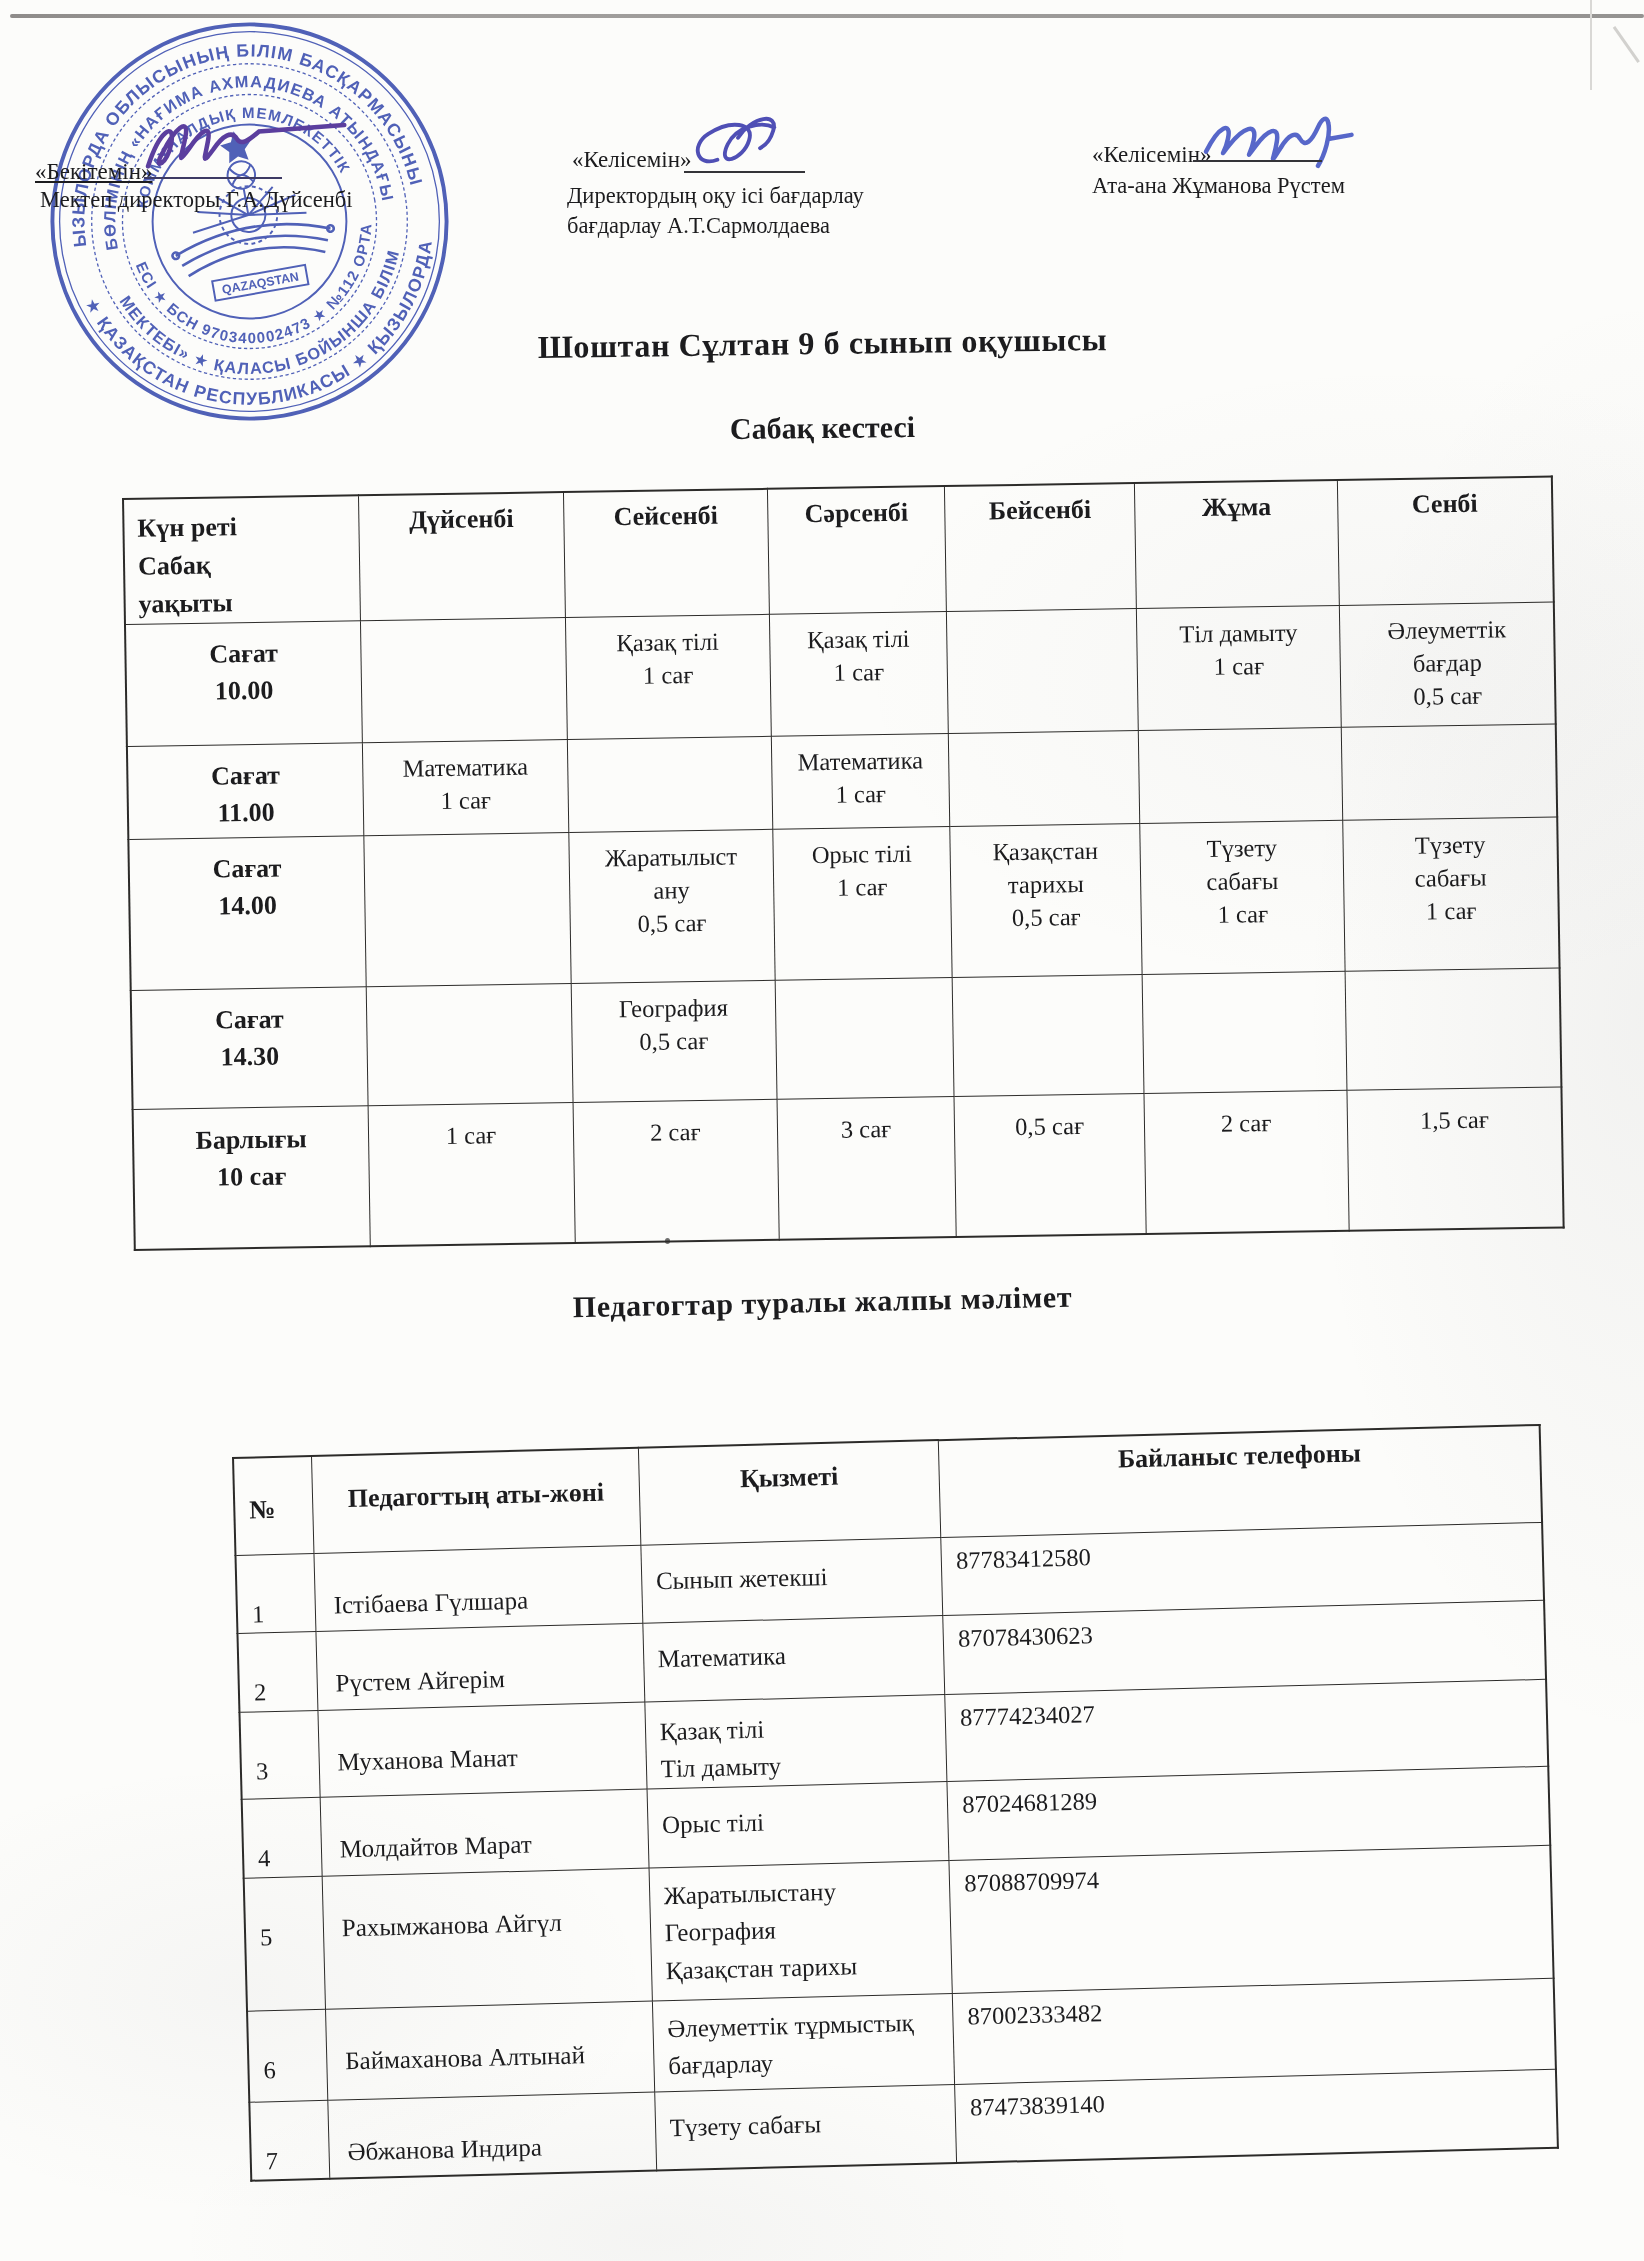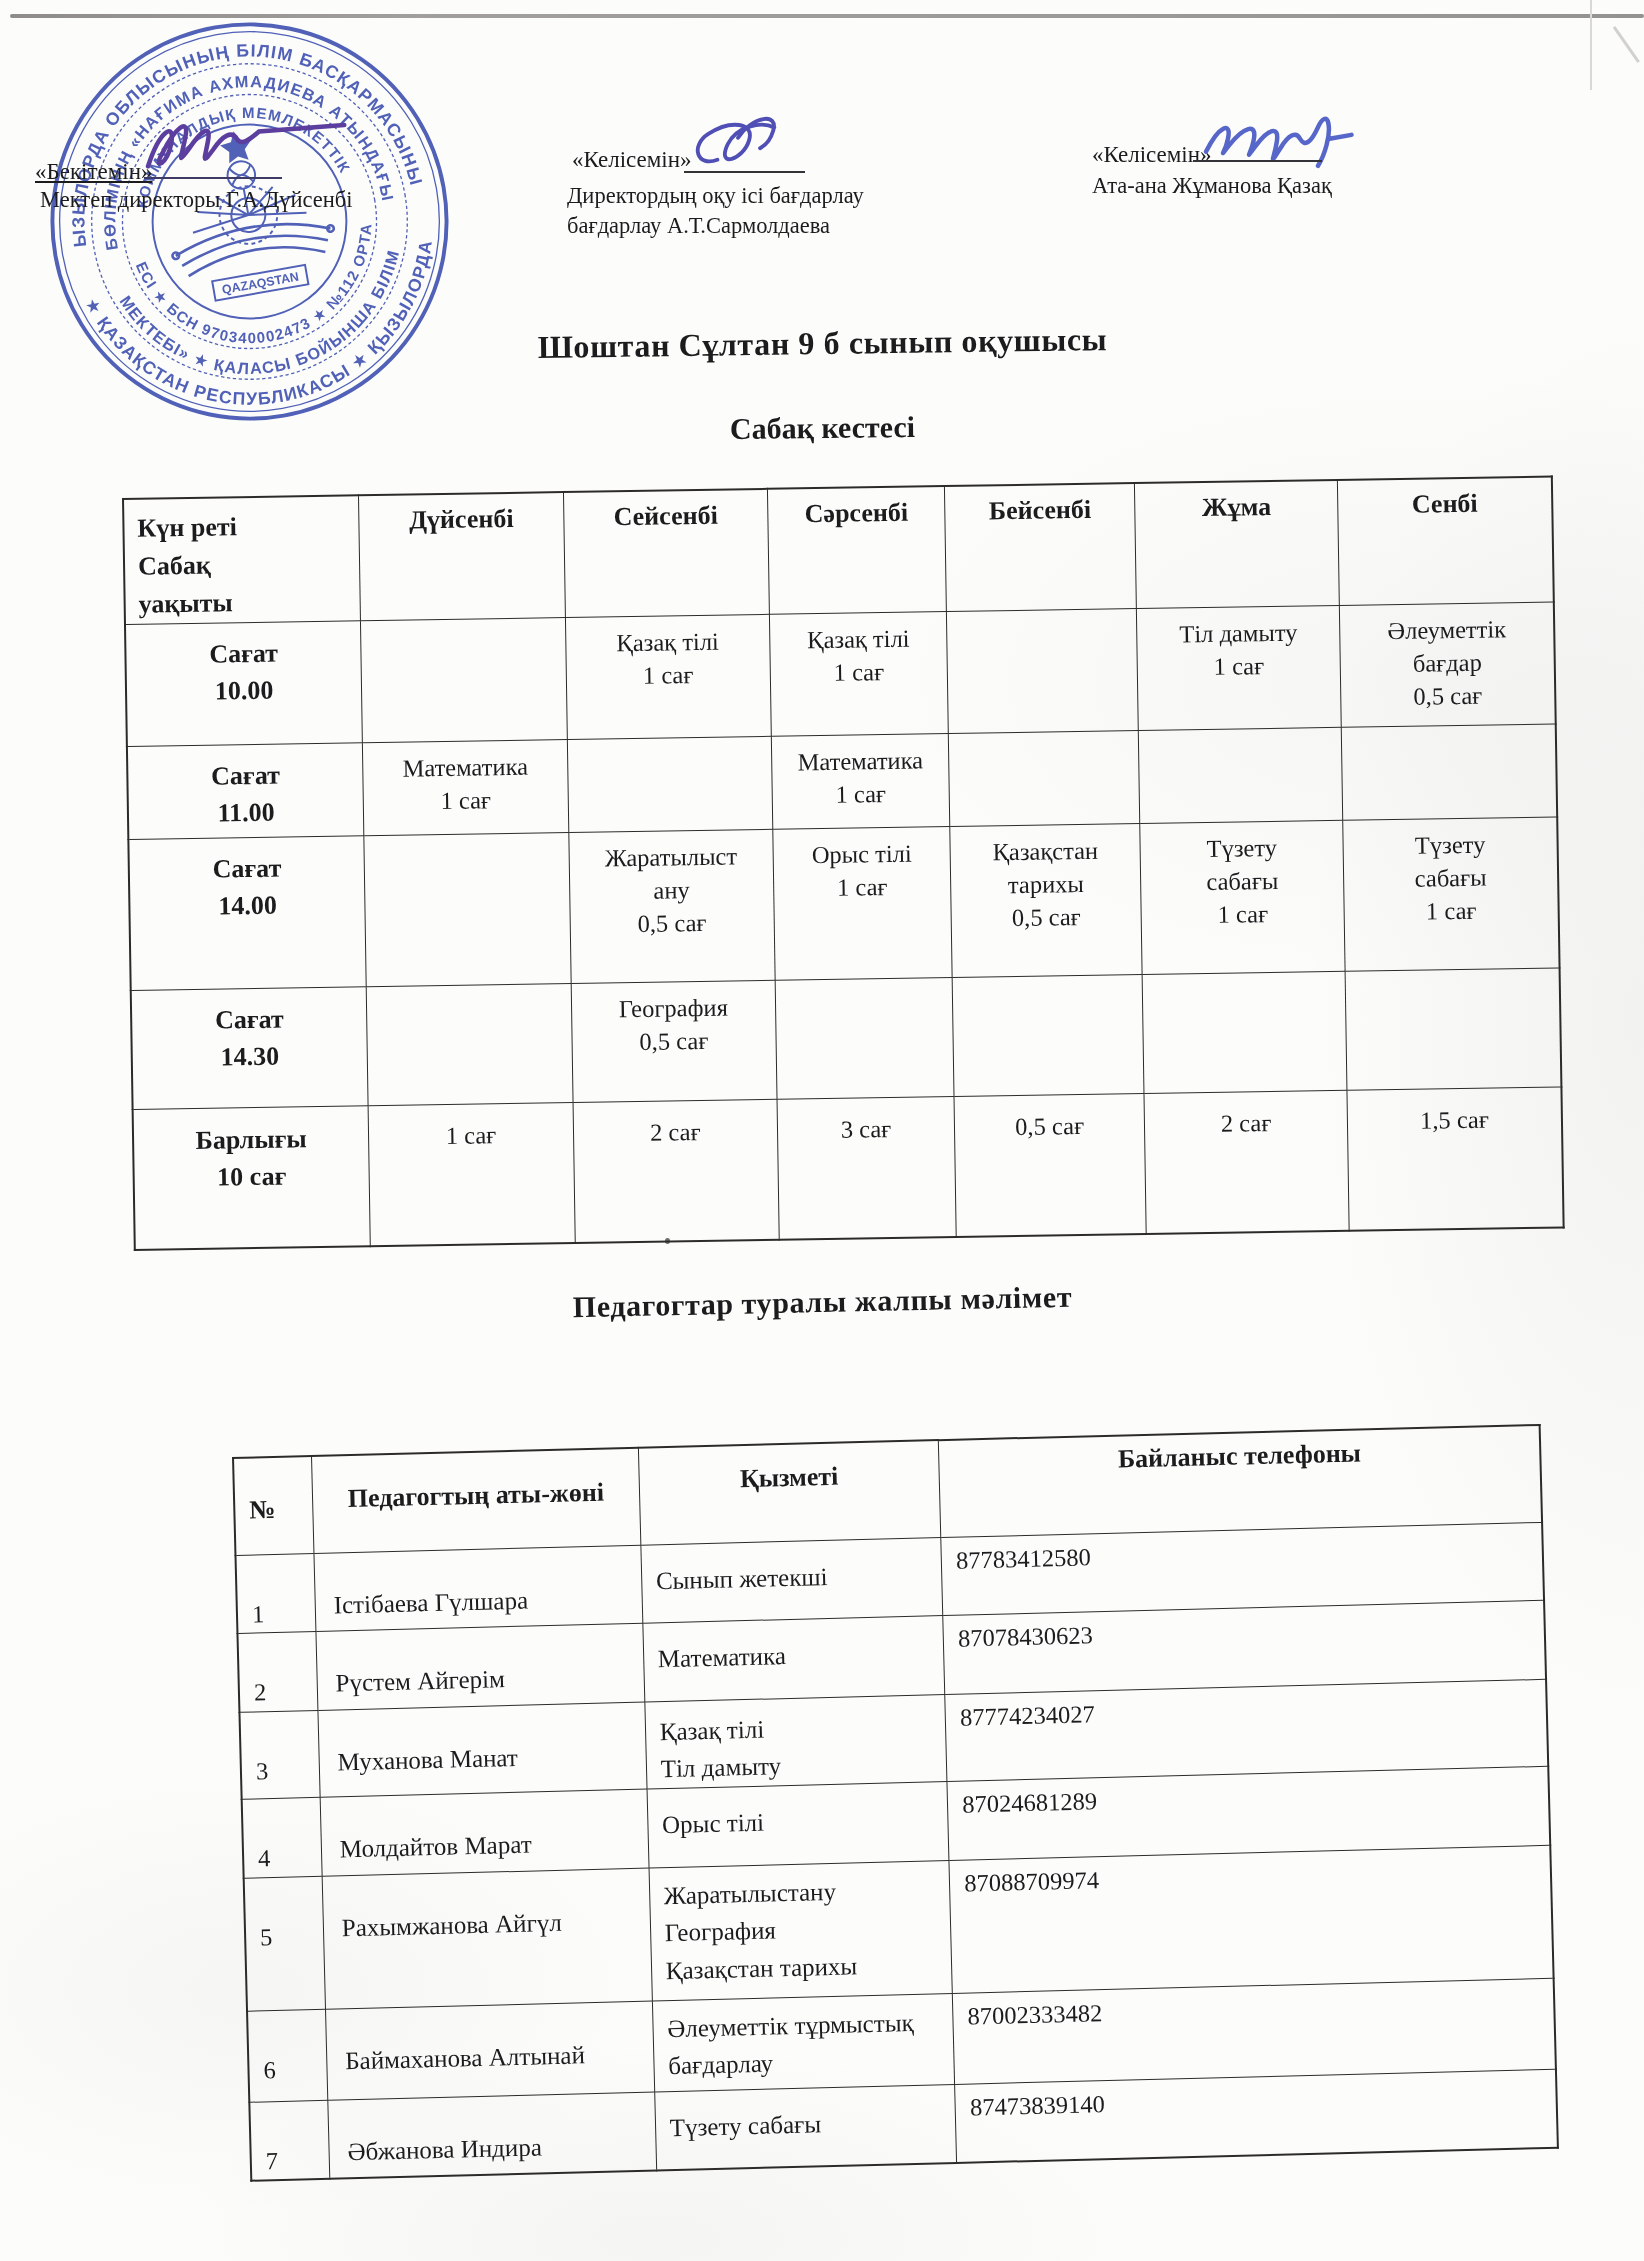--- a/index.html
+++ b/index.html
@@ -132,21 +132,21 @@
   </svg>
   <div class="abs sig-underline" style="left:684px; top:171px; width:121px;"></div>
   <div class="abs appr2" style="left:567px; top:183px;">Директордың  оқу ісі  бағдарлау</div>
   <div class="abs appr2" style="left:567px; top:213px;">бағдарлау   А.Т.Сармолдаева</div>
 
   <div class="abs appr" style="left:1092px; top:142px;">«Келісемін»</div>
   <svg class="abs" style="left:1197px; top:104px;" width="161" height="74" viewBox="0 0 250 115">
     <path d="M14,74 C34,34 54,26 48,54 C44,76 32,86 50,64 C72,36 94,28 88,56 C84,78 72,90 92,64 C110,40 128,32 124,58 C120,86 110,98 130,68 C142,48 154,42 160,54 C168,68 178,58 188,36 C194,22 202,18 204,30 C208,48 198,80 188,96 M206,54 L240,48" stroke="#5767c9" stroke-width="7" fill="none" stroke-linecap="round"></path>
   </svg>
   <div class="abs sig-underline" style="left:1193px; top:160px; width:129px;"></div>
-  <div class="abs appr2" style="left:1092px; top:173px;">Ата-ана  Жұманова Қазақ</div>
+  <div class="abs appr2" style="left:1092px; top:173px;">Ата-ана  Жұманова Рүстем</div>
 
   <div class="abs doc-title t1">Шоштан Сұлтан 9 б сынып оқушысы</div>
   <div class="abs doc-title t2">Сабақ кестесі</div>
 
   <table class="abs doc-table sched">
     <colgroup>
       <col style="width:16.5%">
         <col style="width:14.3%">
         <col style="width:14.3%">
         <col style="width:12.4%">

